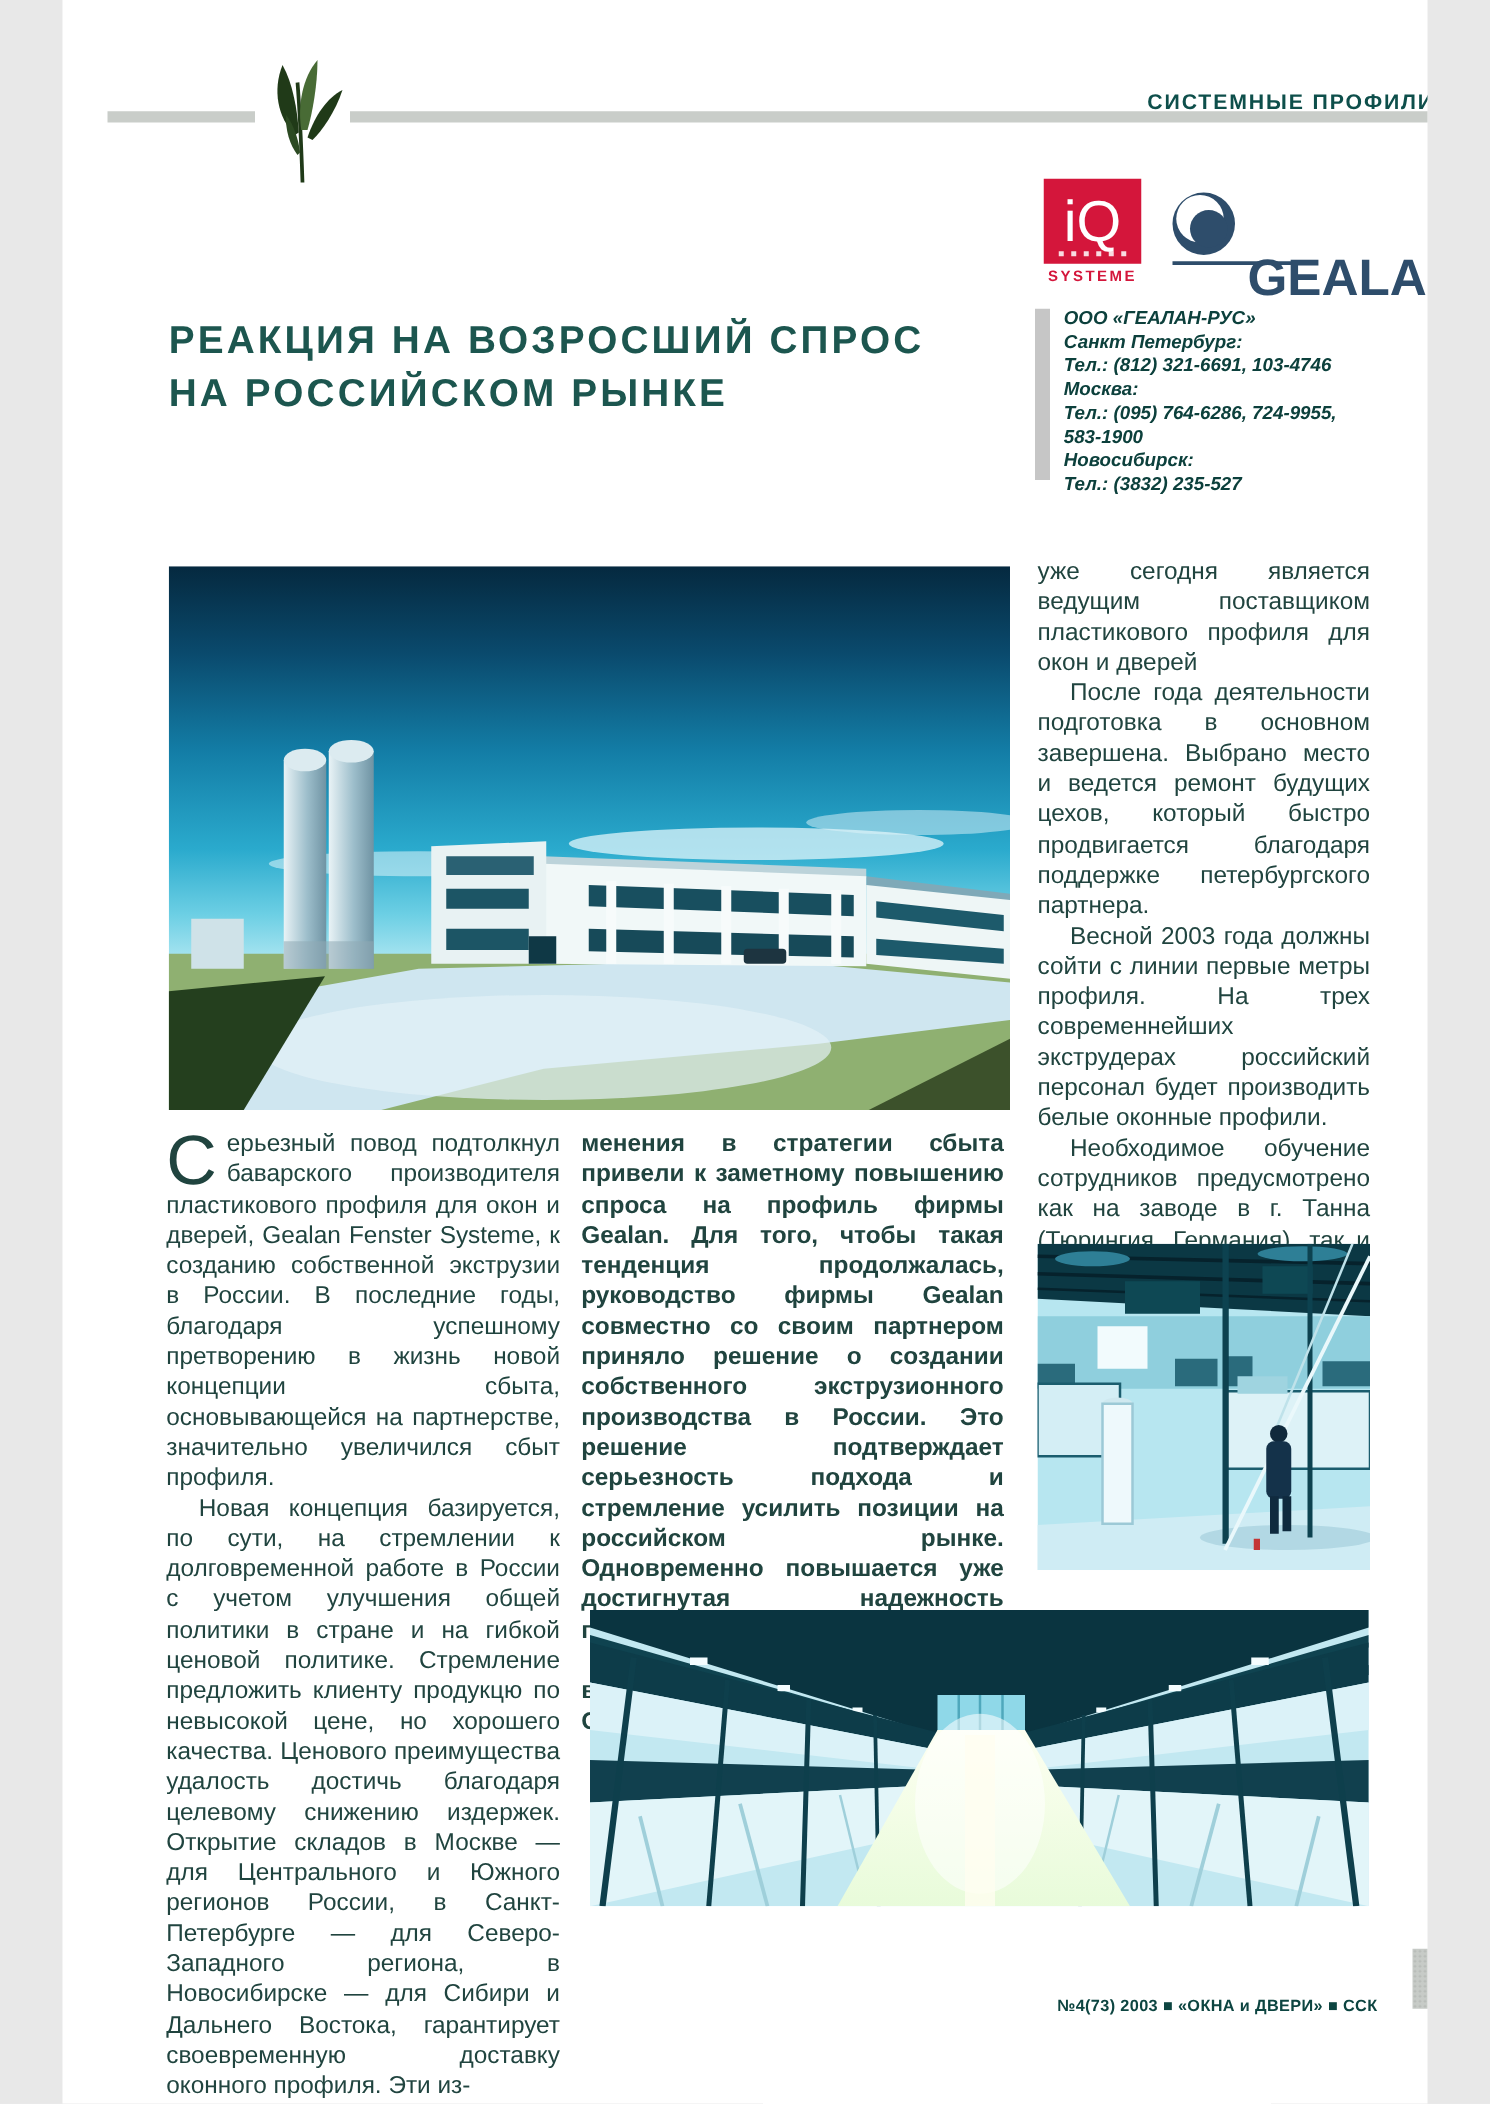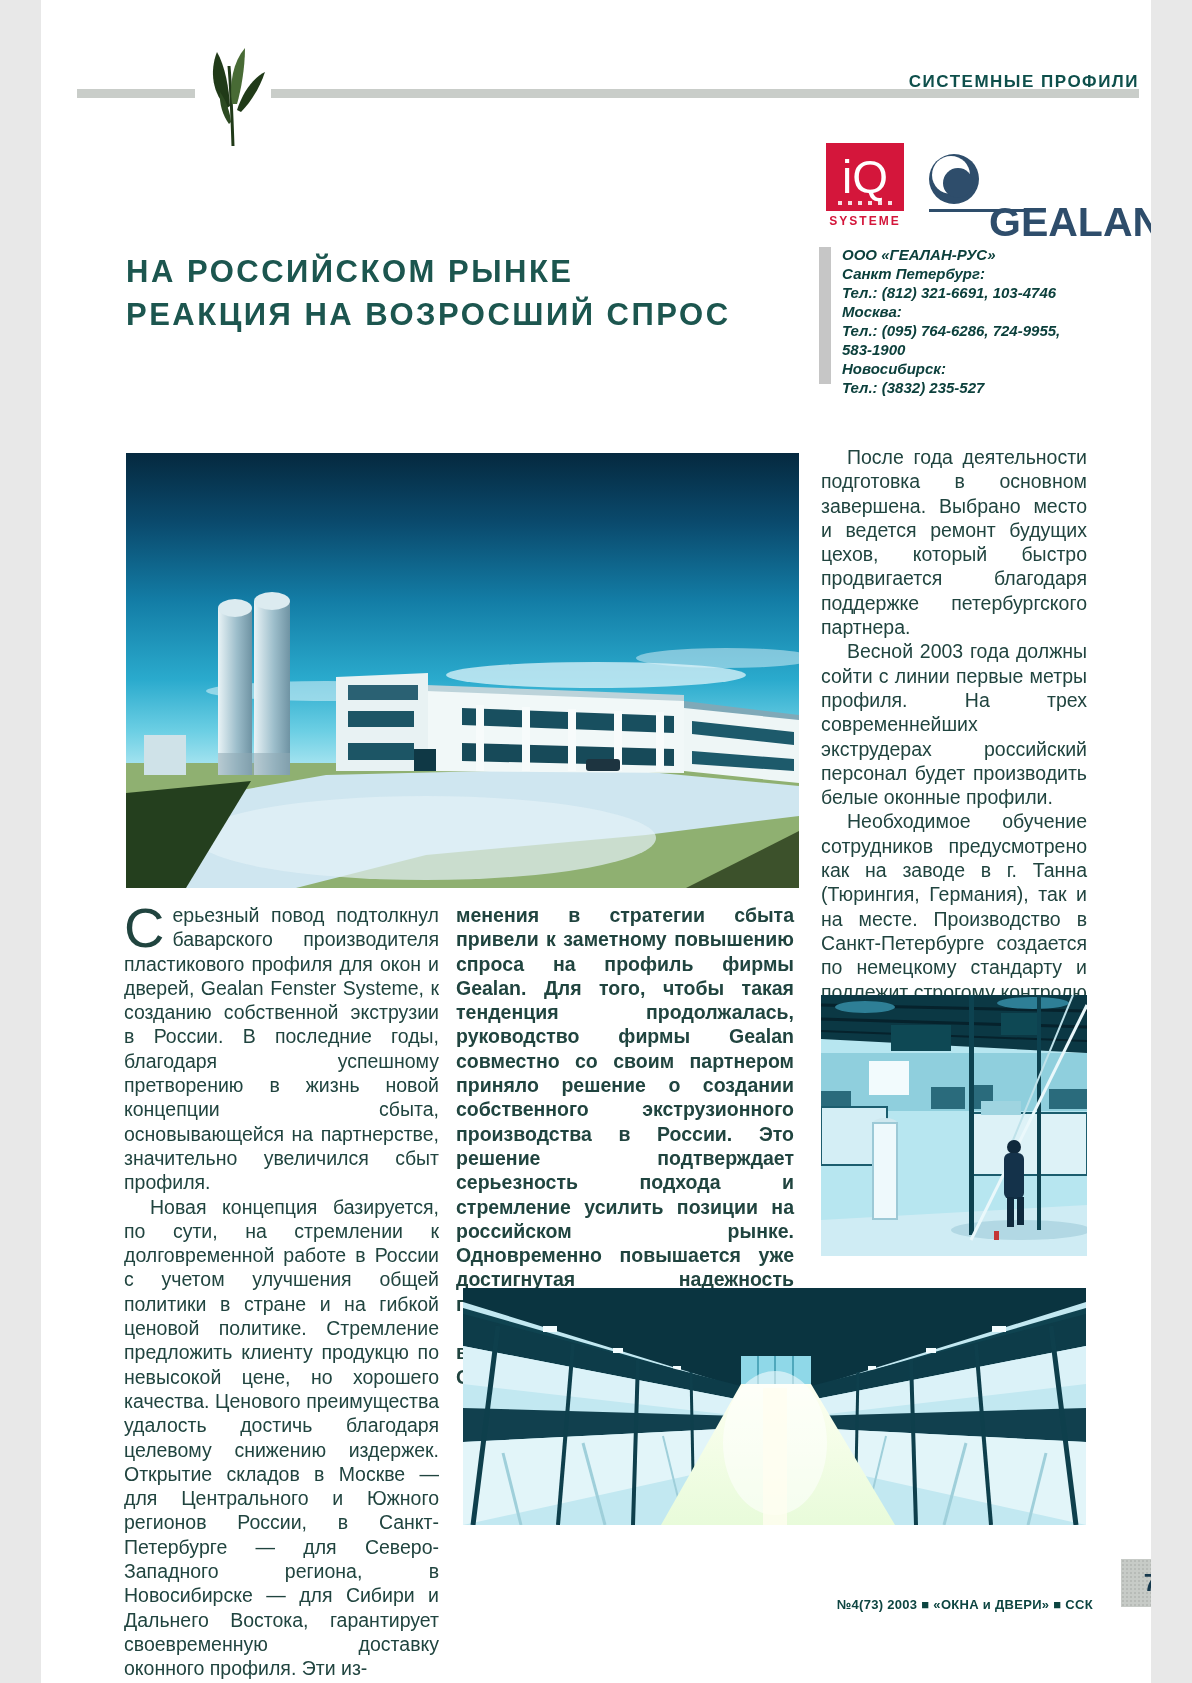--- a/index.html
+++ b/index.html
@@ -1,17 +1,17 @@
 <!DOCTYPE html>
 <html><head>
 <meta charset="utf-8">
 <style>
   html,body{margin:0;padding:0;background:#e8e8e8;}
   .page{position:relative;width:1092px;height:1683px;background:#ffffff;margin:0 auto;
-        font-family:"Liberation Sans", sans-serif;overflow:hidden;padding-left:18px;}
+        font-family:"Liberation Sans", sans-serif;overflow:hidden;}
   .abs{position:absolute;}
   
   .rule{background:#c9cdc9;height:9px;}
   .section-label{color:#0e4f4b;font-size:17px;font-weight:bold;letter-spacing:1.5px;text-align:right;}
   
   .iq-box{width:78px;height:68px;background:#d4163b;color:#ffffff;display:flex;align-items:center;justify-content:center;
           font-weight:normal;font-size:46px;line-height:1;}
   .iq-dots{position:absolute;left:0;bottom:6px;width:78px;display:flex;justify-content:center;gap:6px;}
   .iq-dots i{display:block;width:4px;height:4px;background:#ffffff;opacity:.85;}
   .iq-systeme{width:78px;text-align:center;color:#d4163b;font-weight:bold;font-size:12px;letter-spacing:2px;}
@@ -72,22 +72,22 @@
     <svg width="56" height="56" viewBox="0 0 56 56">
       <circle cx="27" cy="27" r="25" fill="#2e4d6b"></circle>
       <circle cx="24" cy="23" r="19" fill="#ffffff"></circle>
       <circle cx="31" cy="31" r="15" fill="#2e4d6b"></circle>
     </svg>
   </div>
   <div class="abs gealan-text" style="left:948px;top:152px;">GEALAN</div>
   <div class="abs gealan-line" style="left:888px;top:209px;width:96px;"></div>
 
   <div class="abs" style="left:85px;top:250px;width:640px;">
+    <div class="title">РЕАКЦИЯ НА ВОЗРОСШИЙ СПРОС</div>
     <div class="title">НА РОССИЙСКОМ РЫНКЕ</div>
-    <div class="title">РЕАКЦИЯ НА ВОЗРОСШИЙ СПРОС</div>
   </div>
 
   <div class="abs contact-bar" style="left:778px;top:247px;width:12px;height:137px;"></div>
   <div class="abs contact" style="left:801px;top:245px;width:255px;">
     <div>ООО «ГЕАЛАН-РУС»</div>
     <div>Санкт Петербург:</div>
     <div>Тел.: (812) 321-6691, 103-4746</div>
     <div>Москва:</div>
     <div>Тел.: (095) 764-6286, 724-9955,</div>
     <div>583-1900</div>
@@ -151,20 +151,21 @@
       <ellipse cx="109" cy="155" rx="17" ry="9" fill="#dcebf0"></ellipse>
       <rect x="128" y="148" width="36" height="174" fill="url(#silo)"></rect>
       <ellipse cx="146" cy="148" rx="18" ry="9" fill="#dcebf0"></ellipse>
       <rect x="92" y="300" width="72" height="22" fill="#8fa9b4" opacity="0.55"></rect>
 
       <rect x="460" y="306" width="34" height="12" rx="3" fill="#1d3440"></rect>
     </svg>
   </div>
 
   <div class="abs col" style="left:780px;top:445px;width:266px;">
+    <p>уже сегодня является ведущим поставщиком пластикового профиля для окон и дверей</p>
     <p class="ind">После года деятельности подготовка в основном завершена. Выбрано место и ведется ремонт будущих цехов, который быстро продвигается благодаря поддержке петербургского партнера.</p>
     <p class="ind">Весной 2003 года должны сойти с линии первые метры профиля. На трех современнейших экструдерах российский персонал будет производить белые оконные профили.</p>
     <p class="ind">Необходимое обучение сотрудников предусмотрено как на заводе в г. Танна (Тюрингия, Германия), так и на месте. Производство в Санкт-Петербурге создается по немецкому стандарту и подлежит строгому контролю со стороны немецких специалистов на местах.</p>
   </div>
 
   <div class="abs col" style="left:83px;top:903px;width:315px;">
     <p><span class="dropcap">С</span><span>ерьезный повод подтолкнул баварского производителя пластикового профиля для окон и дверей, Gealan Fenster Systeme, к созданию собственной экструзии в России. В последние годы, благодаря успешному претворению в жизнь новой концепции сбыта, основывающейся на партнерстве, значительно увеличился сбыт профиля.</span></p>
     <p class="ind">Новая концепция базируется, по сути, на стремлении к долговременной работе в России с учетом улучшения общей политики в стране и на гибкой ценовой политике. Стремление предложить клиенту продукцю по невысокой цене, но хорошего качества. Ценового преимущества удалость достичь благодаря целевому снижению издержек. Открытие складов в Москве — для Центрального и Южного регионов России, в Санкт-Петербурге — для Северо-Западного региона, в Новосибирске — для Сибири и Дальнего Востока, гарантирует своевременную доставку оконного профиля. Эти из-</p>
   </div>
 

